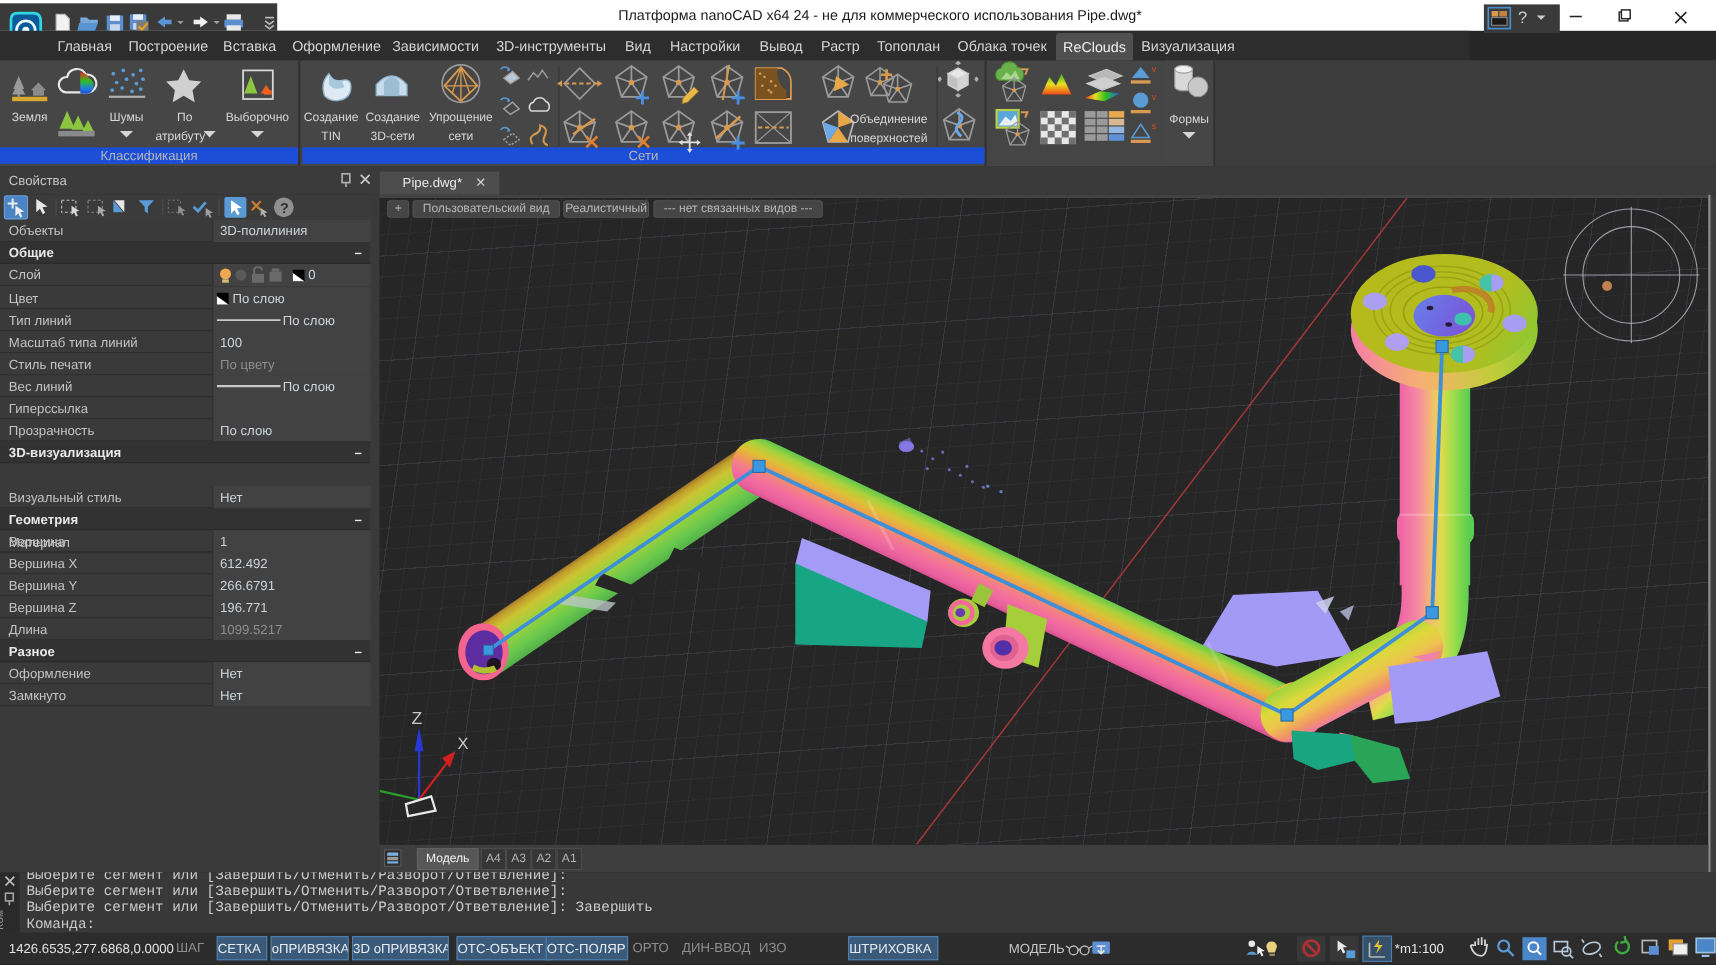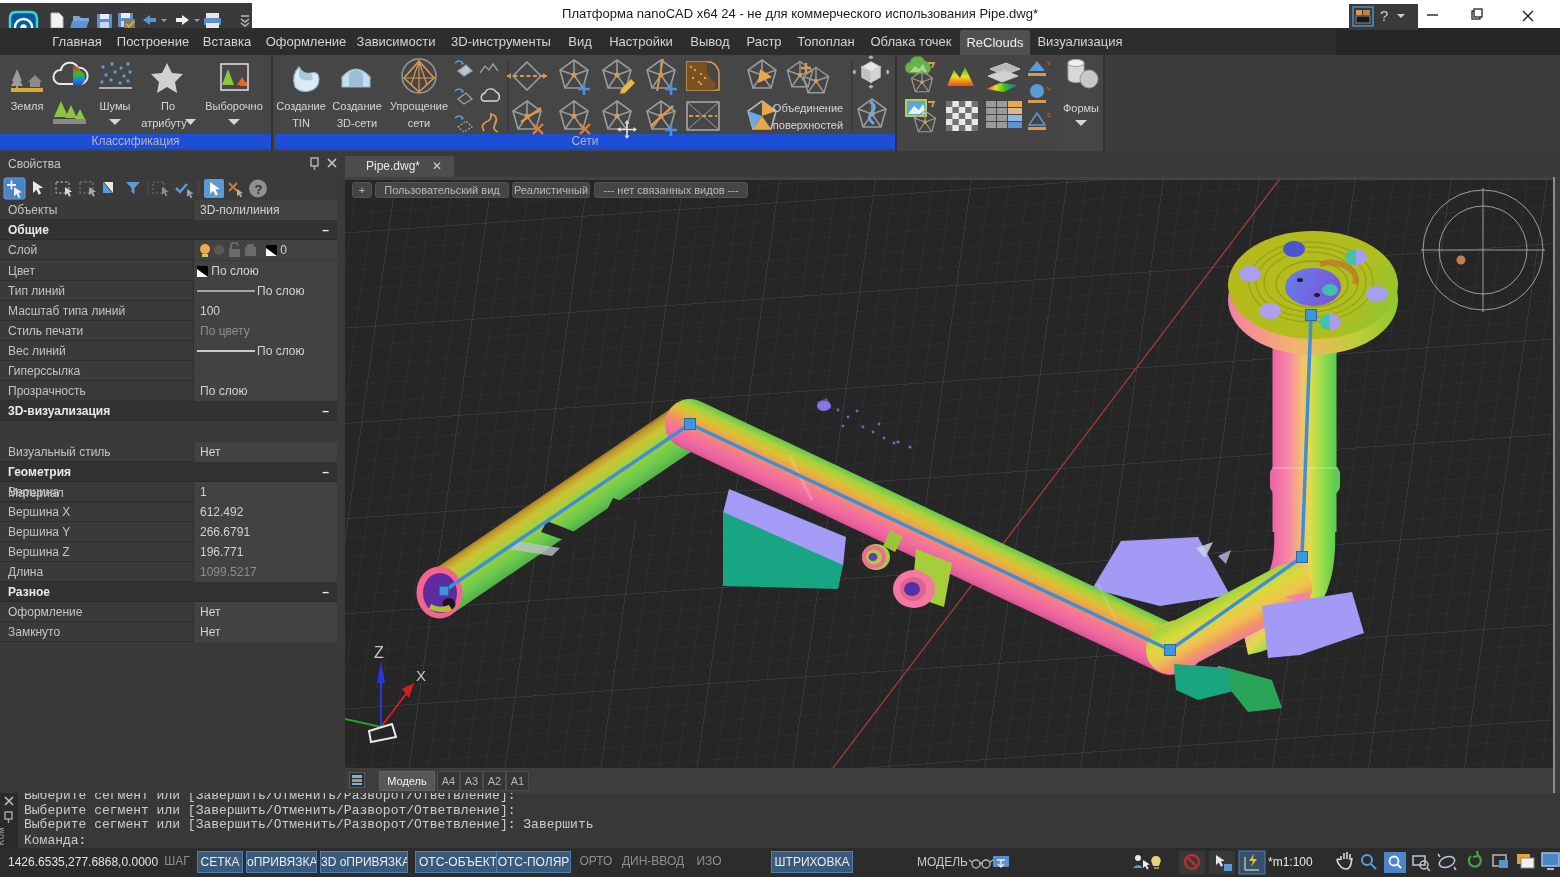--- a/index.html
+++ b/index.html
@@ -68,21 +68,21 @@
 .vtab.sel { background:#575757; color:#f2f2f2; border-color:#616161; }
 
 
 #cmd { left:0; top:793px; width:1560px; height:55px; background:#383838; overflow:hidden;
   font-family:"Liberation Mono", monospace; font-size:13px; color:#cccccc; }
 #cmdgutter { position:absolute; left:0; top:0; width:18px; height:55px; background:#2a2a2a; color:#9a9a9a; }
 .cline { position:absolute; left:24px; white-space:pre; }
 
 
 #status { left:0; top:848px; width:1560px; height:29px; background:#2c2c2c; font-size:12px; }
-.sbtn { position:absolute; top:3px; height:22px; line-height:20px; text-align:center; font-size:12px; white-space:nowrap; overflow:hidden; }
+.sbtn { position:absolute; top:3px; height:22px; line-height:20px; font-size:12px; white-space:nowrap; overflow:hidden; }
 .sbtn.on { background:#3b5a7a; border:1px solid #4d80b2; color:#e6ecf2; }
 .sbtn.off { color:#8f8f8f; }
 #coords { position:absolute; left:8px; top:7px; color:#e2e2e2; }
 </style>
 </head>
 <body>
 <div id="root">
 
   <div class="abs" id="titlebar"></div>
   <div class="abs" id="title-text">Платформа nanoCAD x64 24 - не для коммерческого использования Pipe.dwg*</div>

